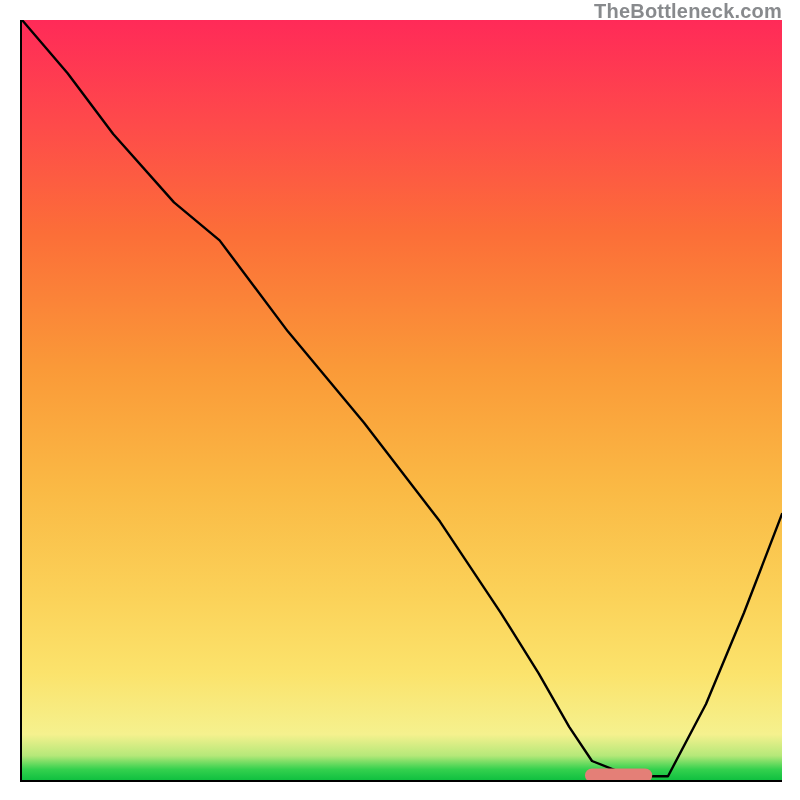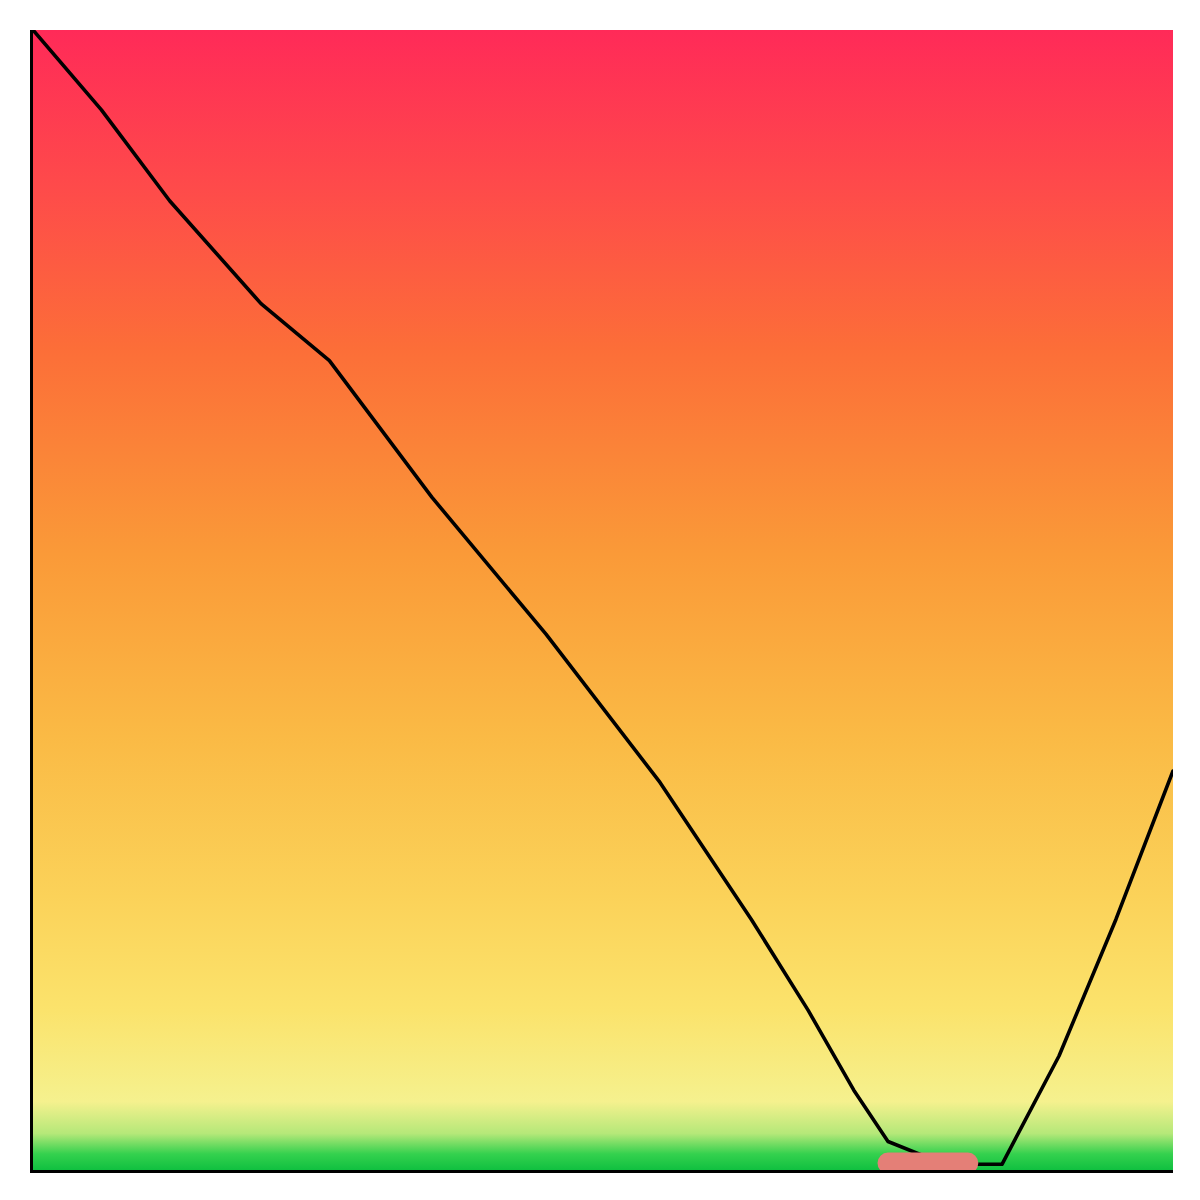--- a/index.html
+++ b/index.html
@@ -68,20 +68,21 @@
     font-weight: 600;
     color: #888a8d;
     letter-spacing: 0.2px;
     user-select: none;
   }
 </style>
 </head>
 <body>
 
 <div class="chart-container">
+  <div class="watermark">TheBottleneck.com</div>
 
   <div class="plot-area">
     <svg class="curve-svg" viewBox="0 0 760 760" preserveAspectRatio="none">
       <path id="curve-path" class="curve-path" d="M0.0 0.0 L45.6 53.2 L91.2 114.0 L152.0 182.4 L197.6 220.4 L266.0 311.6 L342.0 402.8 L418.0 501.6 L478.8 592.8 L516.8 653.6 L547.2 706.8 L570.0 741.0 L608.0 756.2 L646.0 756.2 L684.0 684.0 L722.0 592.8 L760.0 494.0"></path>
       <line id="optimum-line" class="optimum-marker" x1="570.0" y1="755.4" x2="623.2" y2="755.4"></line>
     </svg>
   </div>
 </div>
 
 </body></html>

